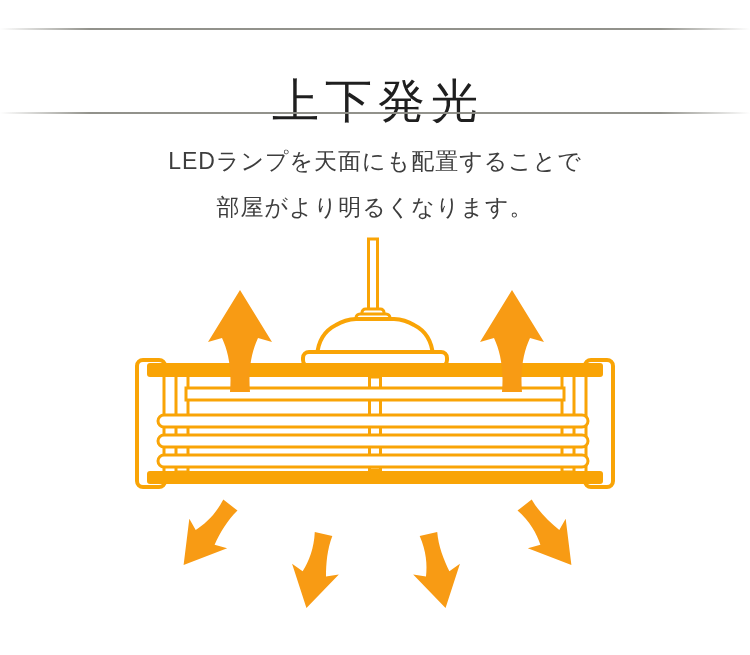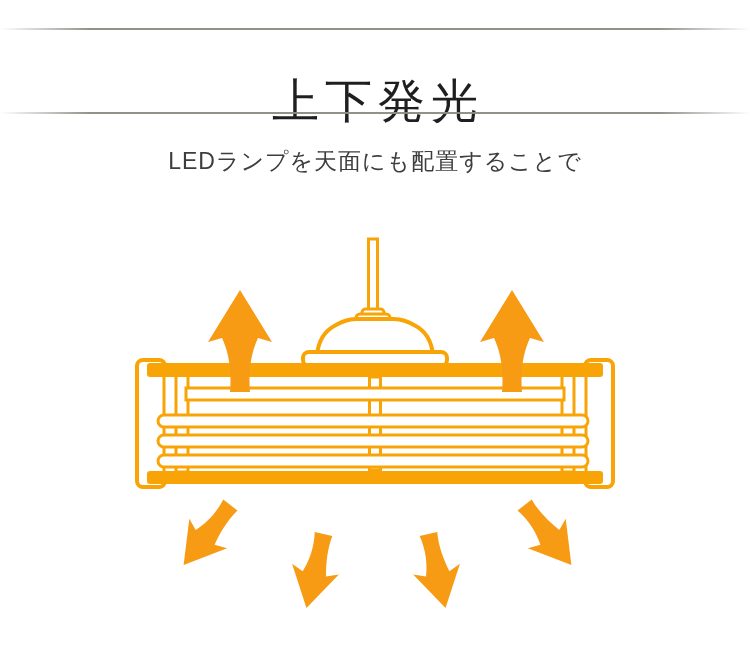--- a/index.html
+++ b/index.html
@@ -59,20 +59,21 @@
 <div class="canvas">
 
   <div class="divider divider-top"></div>
 
   <h1 class="page-title">上下発光</h1>
 
   <div class="divider divider-bottom"></div>
 
   <div class="description">
     <div>LEDランプを天面にも配置することで</div>
+    <div>部屋がより明るくなります。</div>
   </div>
 
   <svg class="diagram" viewBox="0 0 750 420" xmlns="http://www.w3.org/2000/svg">
 
     <rect class="line-shape" x="368.5" y="4" width="9" height="76" stroke-width="3"></rect>
 
     <rect class="line-shape" x="362" y="74" width="22" height="9" rx="3.5" stroke-width="3"></rect>
     <rect class="line-shape" x="356" y="79" width="34" height="9" rx="4" stroke-width="3"></rect>
 
     <path class="line-shape" stroke-width="4" stroke-linejoin="round" d="M317,121 C318,106 324,96 336,90 Q345,84.5 356,84 L394,84 Q405,84.5 414,90 C426,96 432,106 433,121 Z"></path>

